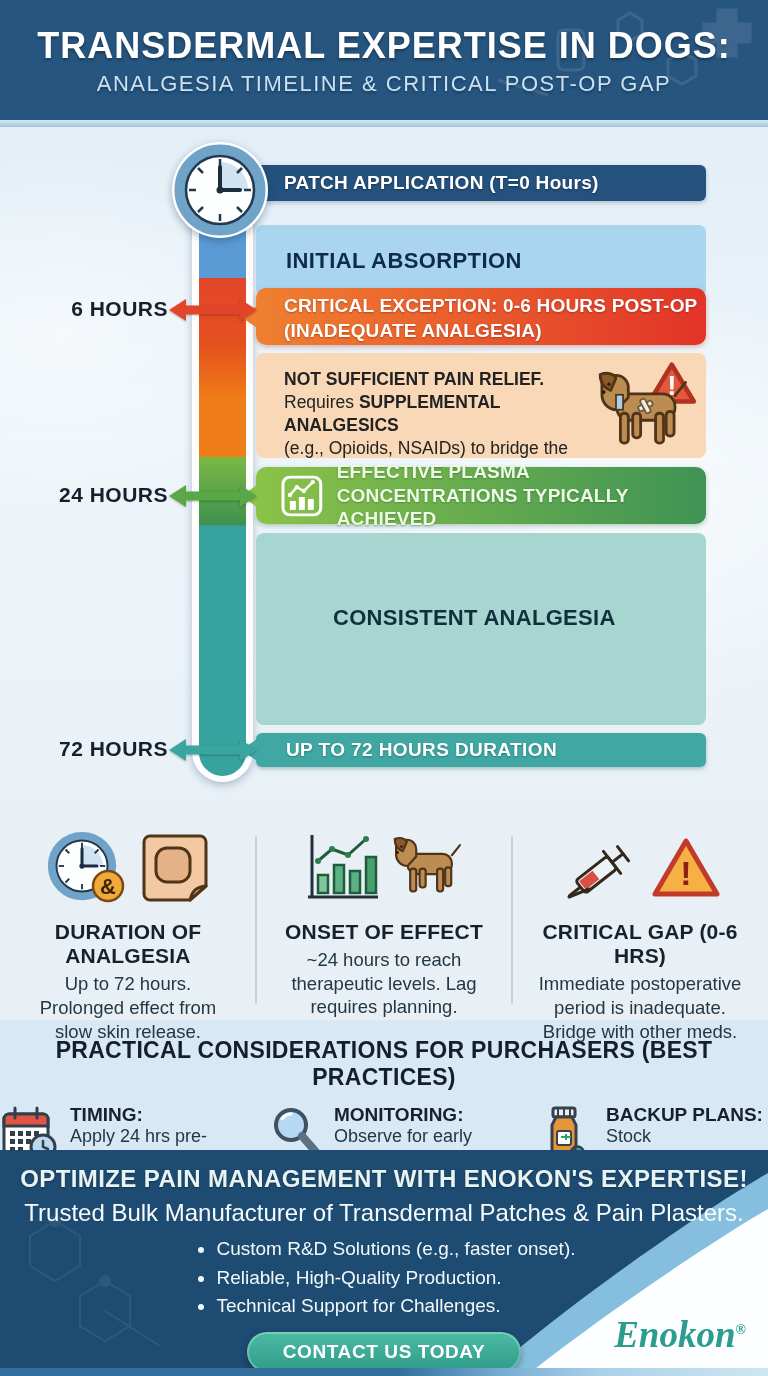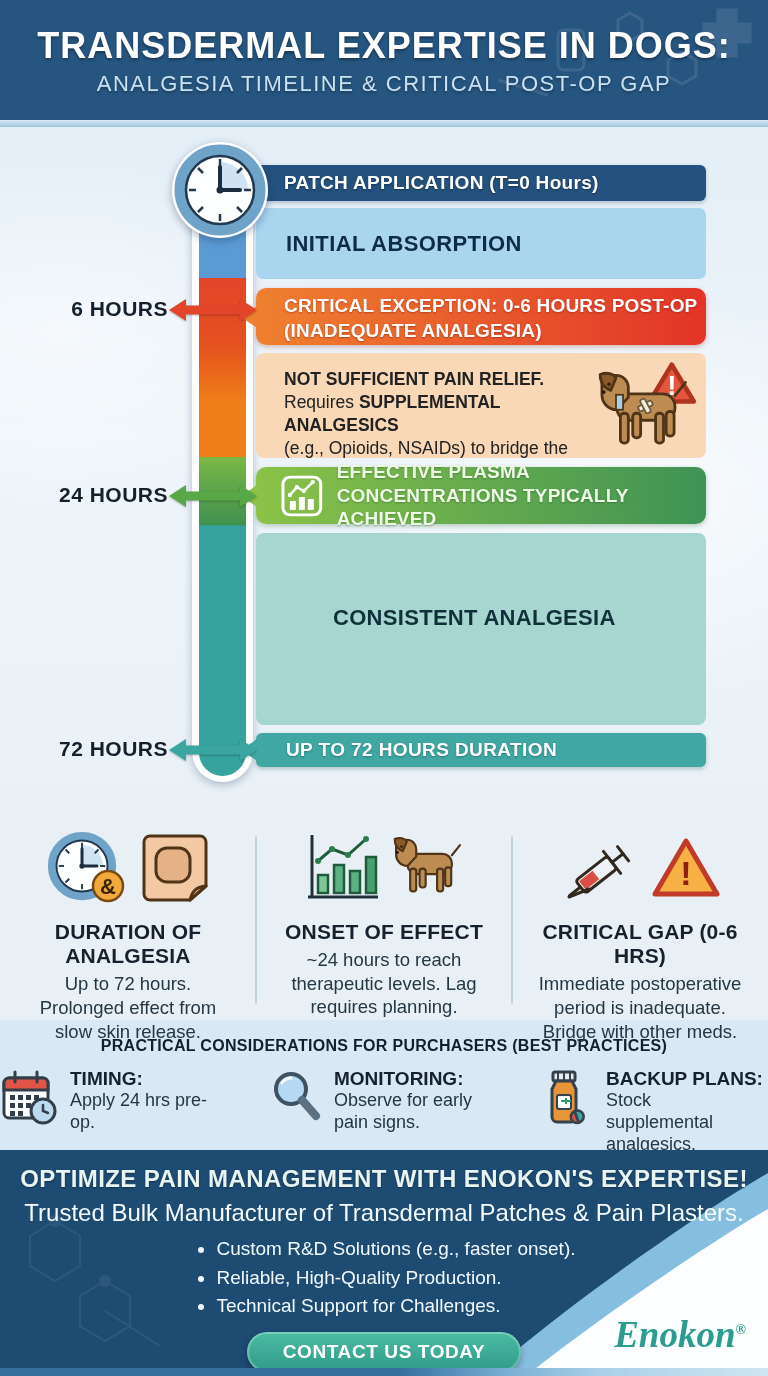--- a/index.html
+++ b/index.html
@@ -42,21 +42,21 @@
   .ta-6{top:170px;} .ta-24{top:356px;} .ta-72{top:610px;}
 
   .t-box{position:absolute;left:256px;width:450px;box-sizing:border-box;z-index:3;}
   .tip::before{content:"";position:absolute;left:-15px;top:calc(50% - 11px);
       border-top:11px solid transparent;border-bottom:11px solid transparent;
       border-right:16px solid #000;}
   .banner-patch{top:38px;height:36px;background:#24517d;border-radius:6px;
       color:#fff;font-size:19px;font-weight:800;line-height:36px;padding-left:28px;
       letter-spacing:.3px;text-shadow:0 1px 2px rgba(0,0,0,.35);box-shadow:0 2px 4px rgba(20,50,80,.25);}
   .banner-patch::before{border-right-color:#24517d;}
-  .box-absorb{top:81px;height:71px;background:#a9d5ef;border-radius:7px;
+  .box-absorb{top:98px;height:71px;background:#a9d5ef;border-radius:7px;
       display:flex;align-items:center;padding-left:30px;
       font-size:22px;font-weight:800;color:#0e2c49;letter-spacing:.4px;}
   .banner-critical{top:161px;height:57px;border-radius:10px;
       background:linear-gradient(90deg,#ef8030,#e23428);
       color:#fff;font-weight:800;font-size:19px;line-height:1.3;
       padding:6px 0 0 28px;letter-spacing:.2px;text-shadow:0 1px 2px rgba(120,20,10,.45);
       box-shadow:0 2px 5px rgba(150,40,20,.3);}
   .banner-critical::before{border-right-color:#ef8030;}
   .box-note{top:226px;height:105px;background:#f8d8b6;border-radius:8px;
       padding:15px 118px 0 28px;font-size:17.5px;color:#222222;line-height:1.32;}
@@ -81,21 +81,21 @@
   
   .cols{display:flex;height:214px;background:#e9f0f5;}
   .col{flex:1;position:relative;box-sizing:border-box;padding:20px 16px 0;text-align:center;}
   .col + .col::before{content:"";position:absolute;left:-1px;top:30px;bottom:16px;width:2px;background:#c3d3de;}
   .col .icons{height:84px;display:flex;justify-content:center;align-items:center;gap:8px;}
   .col h3{margin:10px 0 4px;font-size:21px;font-weight:800;color:#15222d;line-height:1.15;letter-spacing:.2px;}
   .col p{margin:0 auto;font-size:18.5px;color:#233744;line-height:1.28;max-width:215px;}
 
   
   .practical{height:130px;background:#d8e8f4;box-sizing:border-box;padding-top:17px;}
-  .practical h3{margin:0;text-align:center;font-size:16px;font-weight:800;color:#13202c;letter-spacing:.3px;}
+  .practical h3{margin:0;text-align:center;font-size:23px;font-weight:800;color:#13202c;letter-spacing:.3px;}
   .p-row{display:flex;justify-content:center;gap:42px;margin-top:13px;}
   .p-item{display:flex;gap:12px;align-items:flex-start;width:228px;}
   .p-item .pi-icon{flex:0 0 auto;margin-top:2px;}
   .p-item .lab{font-size:19px;font-weight:800;color:#15222d;}
   .p-item .tx{font-size:18px;color:#233744;line-height:1.22;max-width:150px;}
 
   
   .footer{position:relative;height:226px;background:#1d4b72;text-align:center;overflow:hidden;
           box-sizing:border-box;padding-top:15px;}
   .footer .deco{position:absolute;left:0;bottom:0;opacity:.07;}

